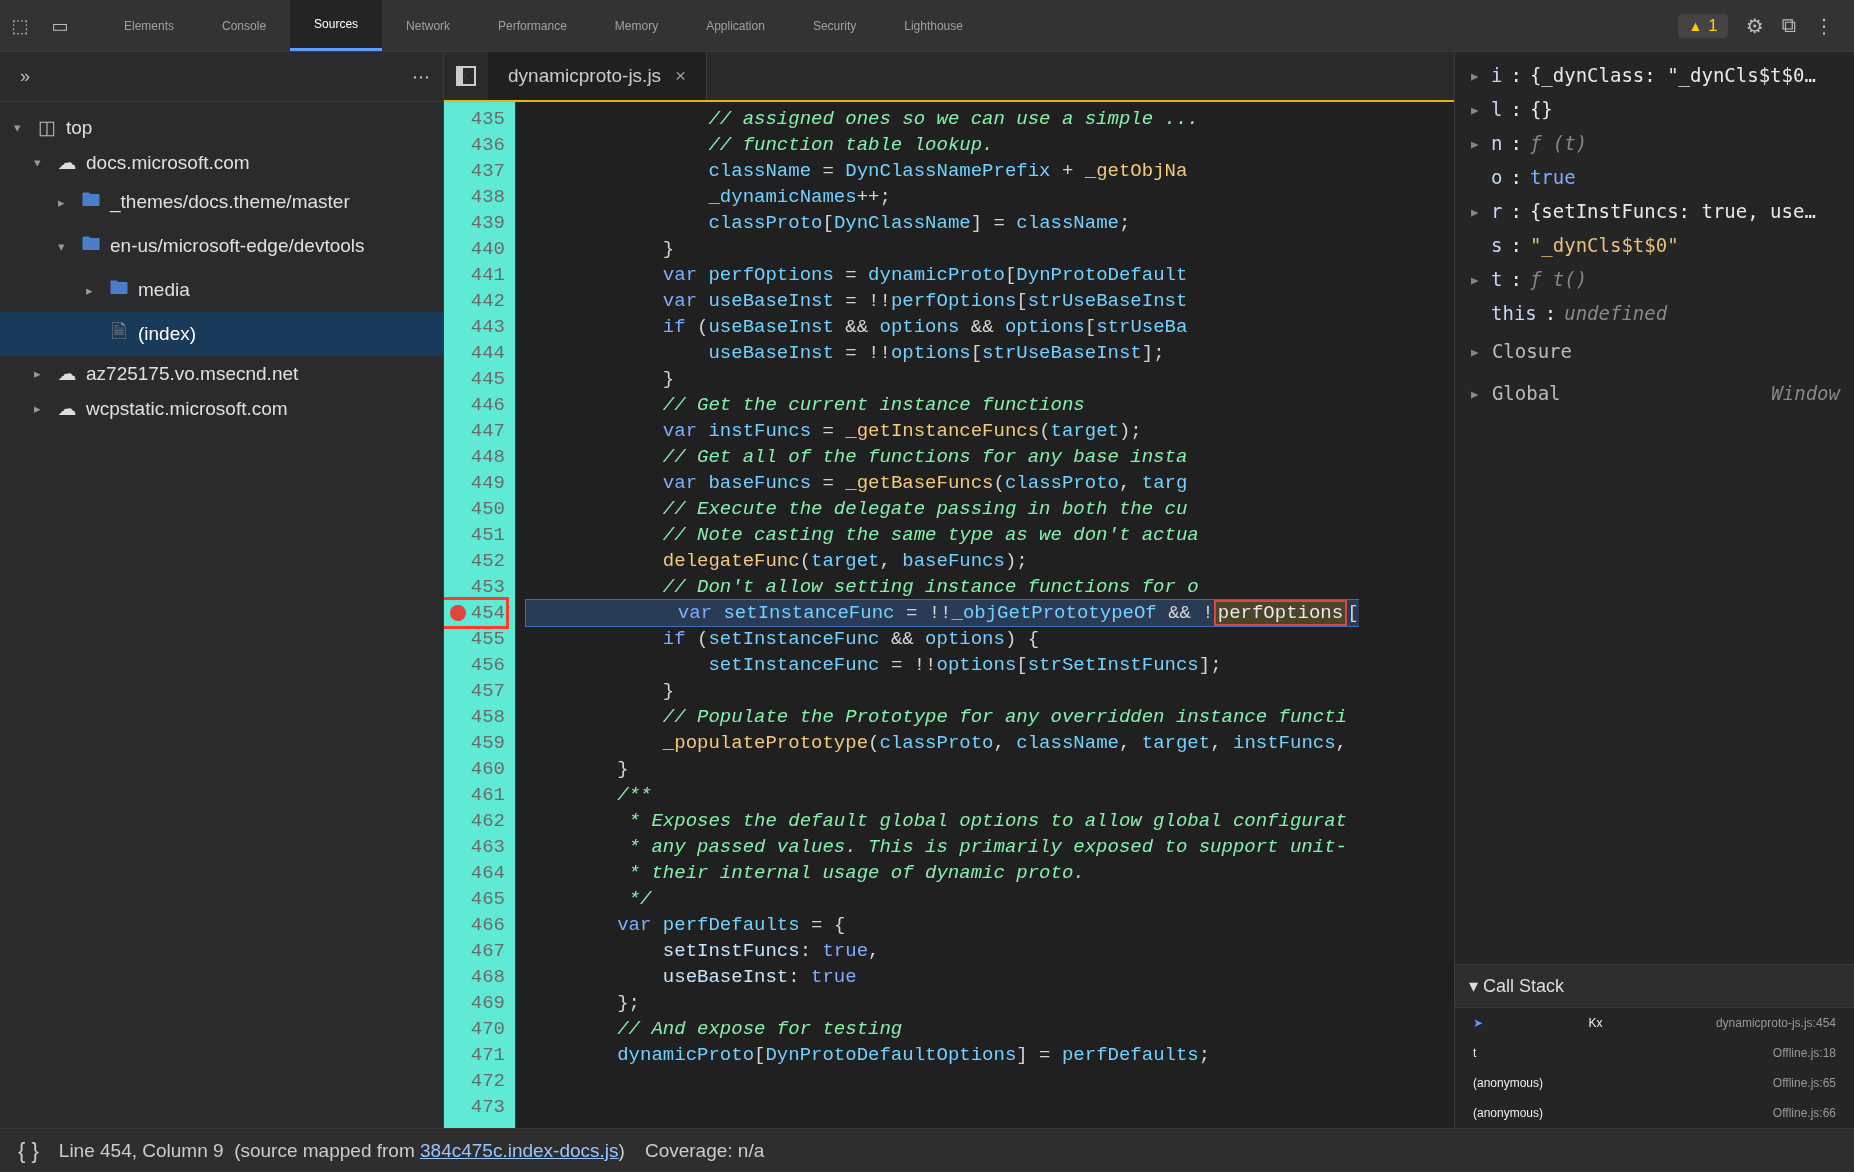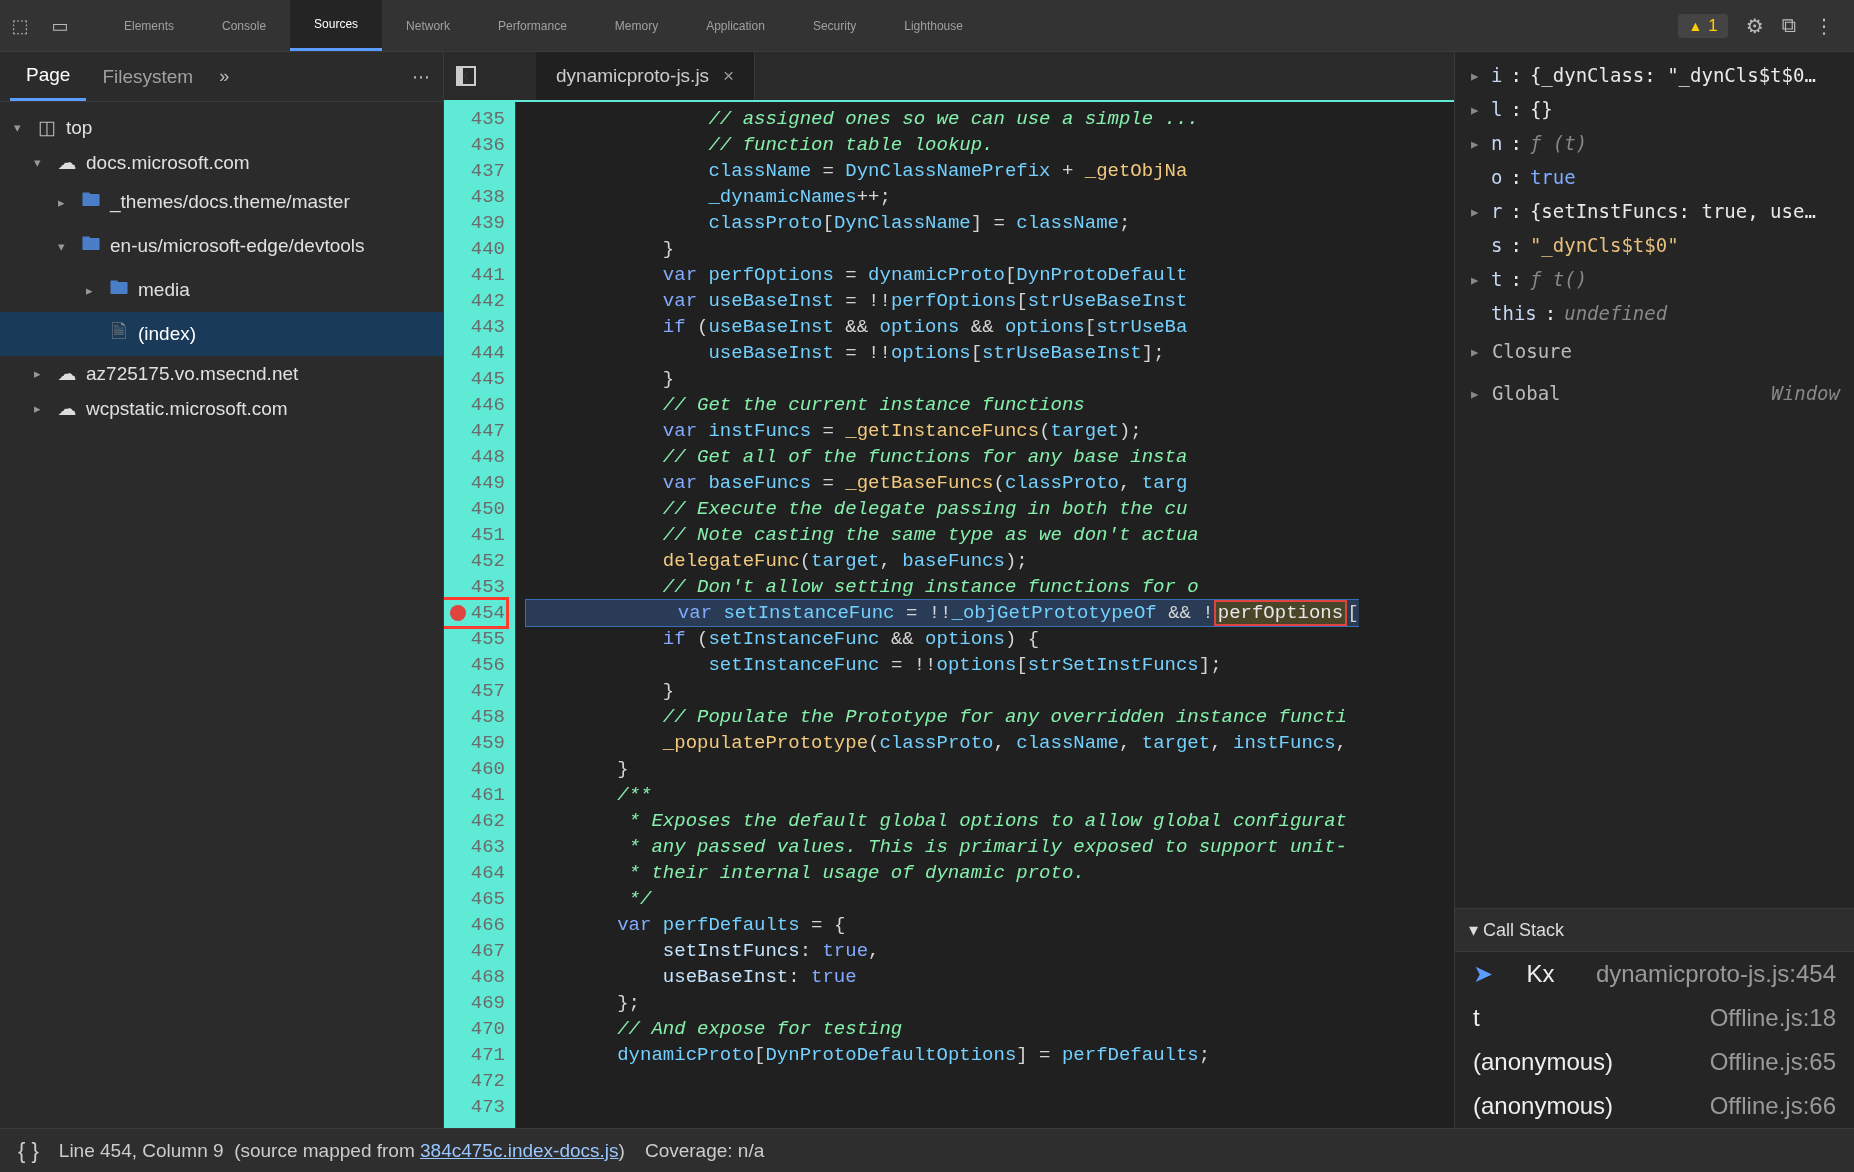--- a/index.html
+++ b/index.html
@@ -62,21 +62,21 @@
 .tree-indent-1{padding-left:34px;} .tree-indent-2{padding-left:58px;} .tree-indent-3{padding-left:86px;}
 .tree-toggle { width:14px; color:#999; font-size:13px; }
 .tree-icon { width:22px; text-align:center; }
 .icon-frame { color:#bbb; }
 .icon-cloud { color:#ddd; }
 .icon-folder { color:#4a7ec8; }
 .icon-file { color:#888; }
 
 
 .editor-panel { flex:1; display:flex; flex-direction:column; background:#202020; position:relative; overflow:hidden;}
-.editor-tabs-row { height:50px; display:flex; align-items:center; border-bottom:2px solid #5eead4; background:#2a2a2a;gap:48px;}
+.editor-tabs-row { height:50px; display:flex; align-items:center; border-bottom:2px solid #eab308; background:#2a2a2a;}
 .tab-toggle-btn { width:44px; display:flex; justify-content:center; color:#ccc; }
 .editor-tab { background:#202020; border-right:1px solid #3a3a3a; height:100%; display:flex; align-items:center; padding:0 20px; color:#ccc; font-size:19px; gap:14px;}
 .editor-tab .close { color:#999; }
 
 .code-area { flex:1; display:flex; font-size:19px; line-height:26px; overflow:hidden;}
 .gutter { background:#5eead4; color:#6b6b6b; text-align:right; padding:4px 10px 4px 4px; width:72px; position:relative; flex-shrink:0; border-right:1px solid #3a3a3a;}
 .gutter .ln { height:26px; position:relative;}
 .gutter .bp::before { content:""; position:absolute; left:2px; top:50%; transform:translateY(-50%); width:16px; height:16px; border-radius:50%; background:#e0443e; }
 .gutter .bp-box::after { content:""; position:absolute; left:-16px; right:-4px; top:-3px; bottom:-3px; border:3px solid #ff3b30; pointer-events:none; }
 .code { padding:4px 0 4px 10px; white-space:pre; overflow:hidden; }
@@ -91,21 +91,21 @@
   width: 400px; background:#252525; border-left:1px solid #3a3a3a; display:flex; flex-direction:column;
 }
 .scope-list { flex:1; overflow:auto; padding:6px 0; font-family:monospace; font-size:19px; line-height:30px;}
 .scope-row { display:flex; align-items:center; gap:8px; padding:2px 14px;}
 .scope-toggle{ color:#888; width:14px; }
 .scope-key{ color:#c5d6f0;} .scope-val{ color:#e8e8e8;} .scope-str{ color:#e8c07d;} .scope-dim{ color:#888; font-style:italic;}
 .scope-section{ padding:6px 14px; color:#bbb; display:flex; justify-content:space-between;}
 .scope-section .lbl::before{content:"▸ "; color:#888;}
 .pane-hdr { padding:10px 14px; background:#2e2e2e; border-top:1px solid #3a3a3a; border-bottom:1px solid #3a3a3a; font-size:18px; color:#ddd;}
 .pane-hdr::before{content:"▾ ";}
-.call-stack .frame { display:flex; justify-content:space-between; padding:8px 18px; font-size:24px;}
+.call-stack .frame { display:flex; justify-content:space-between; padding:8px 18px; font-size:12px;}
 .call-stack .frame.current::before{ content:"➤"; color:#5c9cff; margin-right:8px; }
 .call-stack .frame .fn-name{color:#eee;}
 .call-stack .frame .loc{color:#999;margin-left:16px;}
 
 
 .status-bar {
   height:44px; background:#2e2e2e; border-top:1px solid #3a3a3a;
   display:flex; align-items:center; padding:0 18px; gap:20px; font-size:19px; color:#ccc;
 }
 .status-bar .pretty{ font-size:22px; color:#ccc;}
@@ -135,24 +135,20 @@
     <span>⚙</span>
     <span>⧉</span>
     <span>⋮</span>
   </div>
 </div>
 
 <div class="body-row">
 
   <div class="left-panel">
     <div class="left-sub-tabs">
-      <div id="nav-tabs-slot" style="display: flex; height: 100%;">
-          <div class="left-sub-tab active">Page</div>
-          <div class="left-sub-tab">Filesystem</div>
-        </div>
       <span class="left-sub-more">»</span>
       <span class="left-dots">⋯</span>
     </div>
     <div class="tree" id="file-tree">
         <div class="tree-item tree-indent-0">
           <span class="tree-toggle">▾</span>
           <span class="tree-icon icon-frame">◫</span>
           <span>top</span>
         </div>
         <div class="tree-item tree-indent-1">

